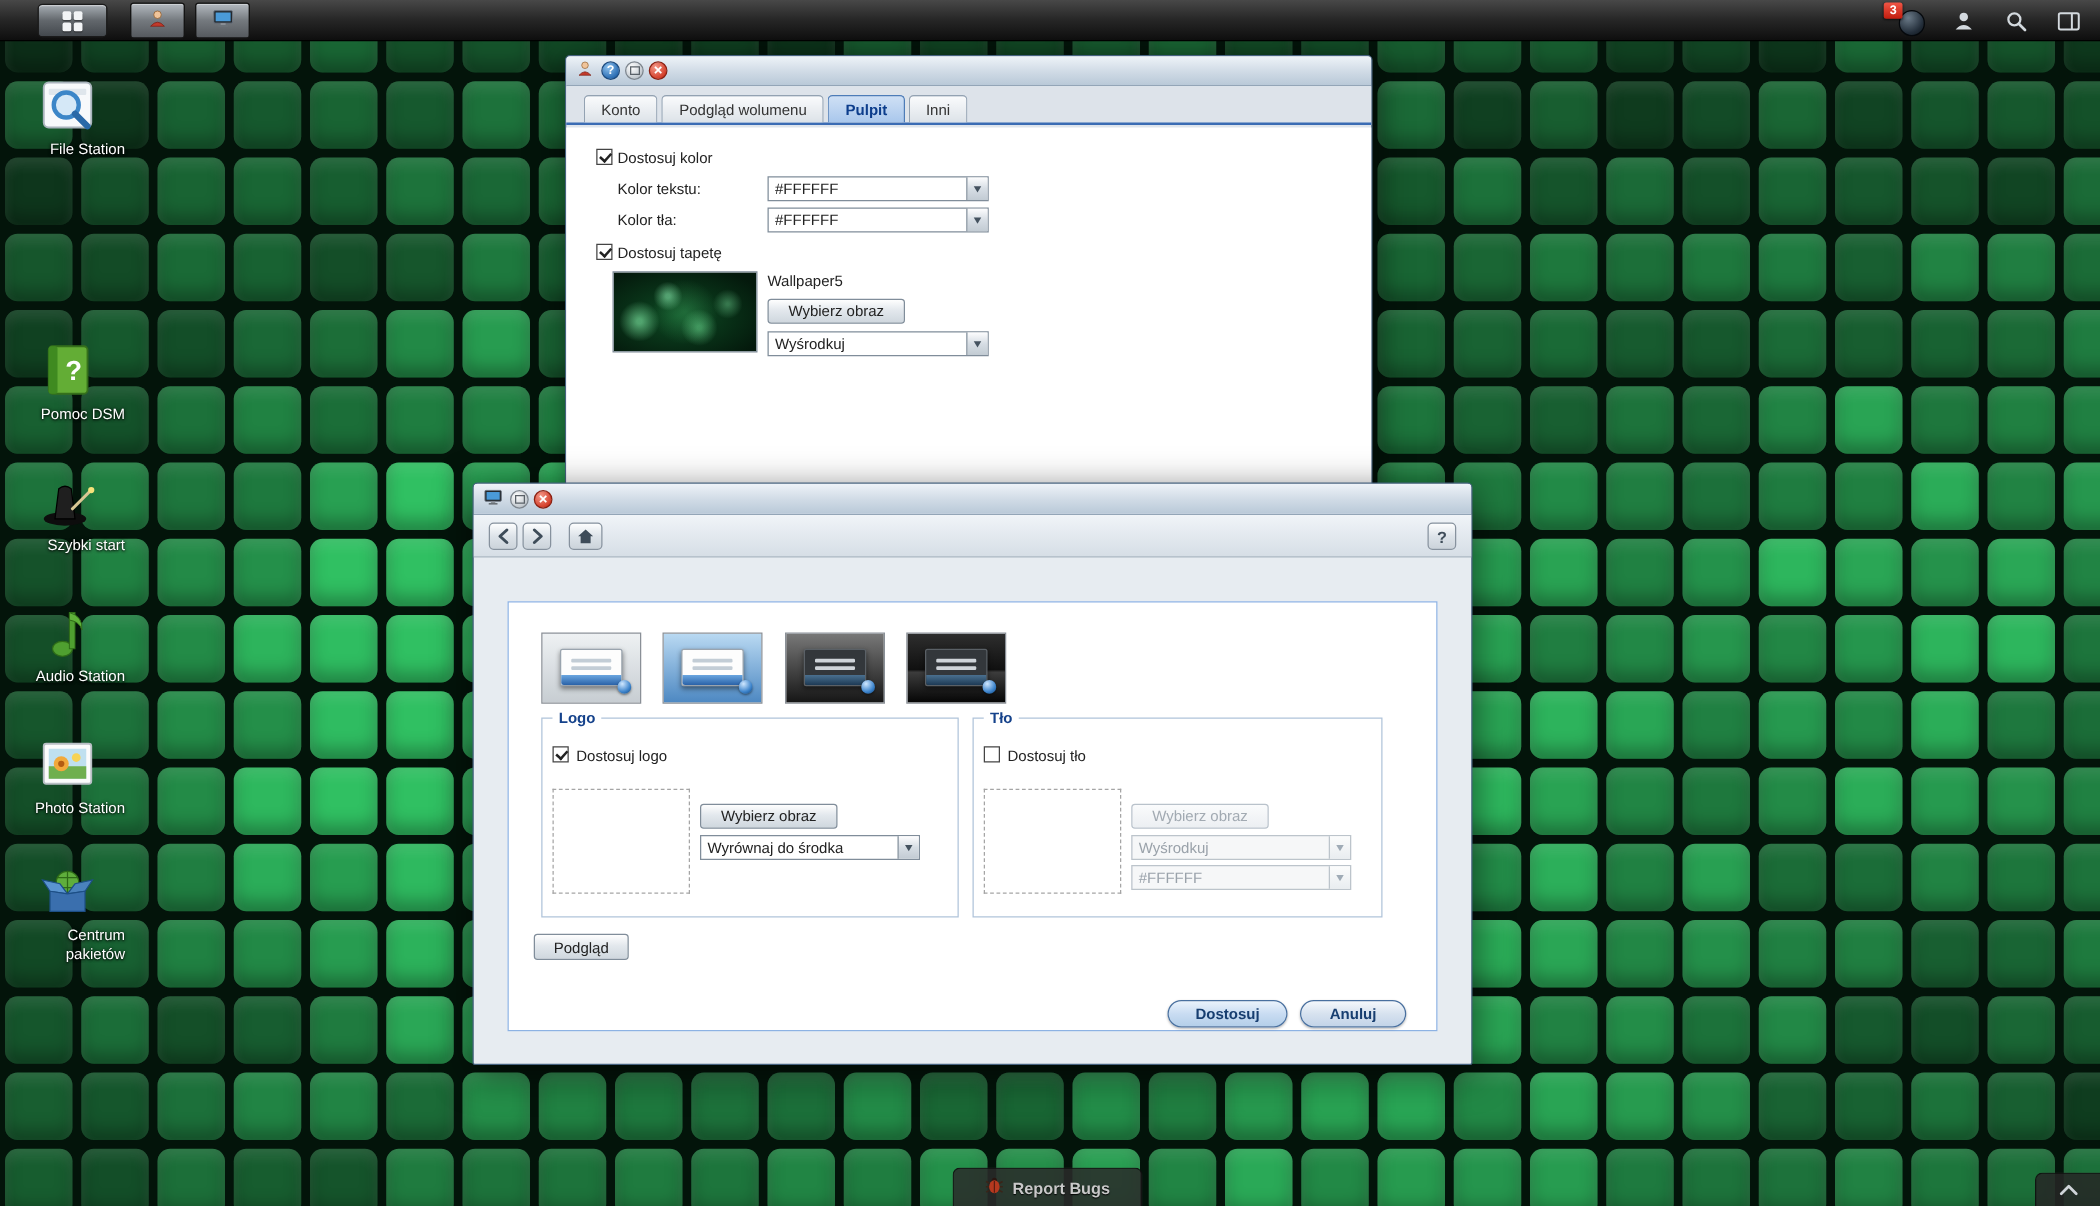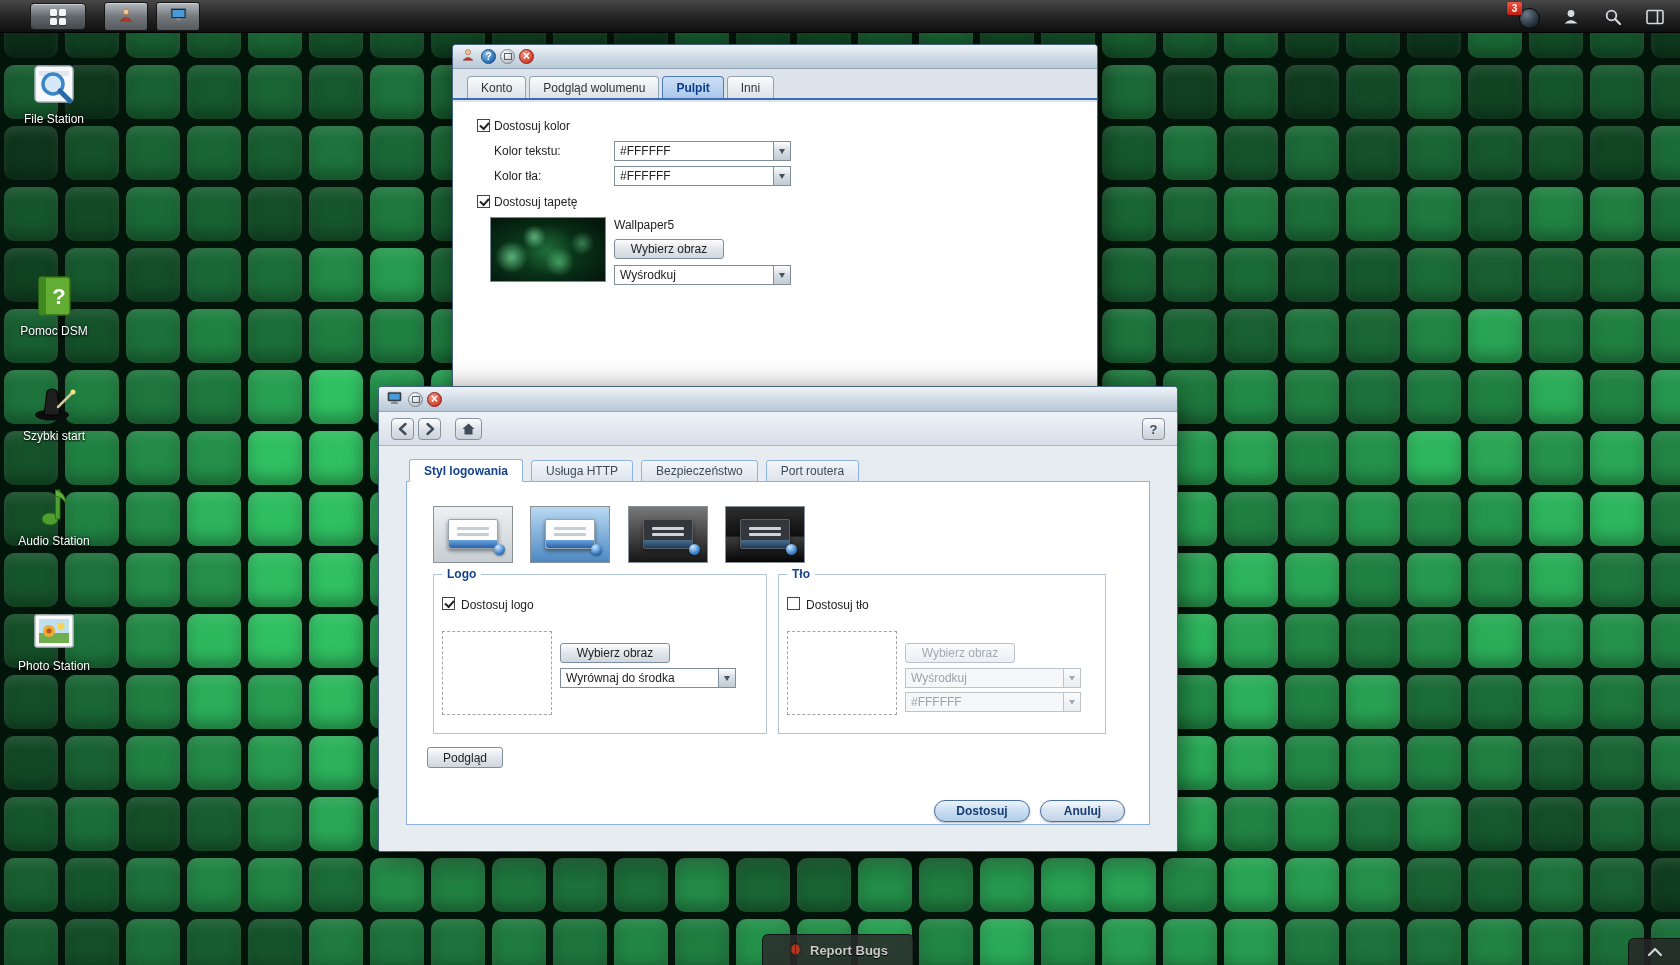--- a/index.html
+++ b/index.html
@@ -26,21 +26,21 @@
 #tb-right{position:absolute;right:12px;top:0;height:33px;display:flex;align-items:center;gap:16px;}
 .tb-ico{width:26px;height:26px;display:flex;align-items:center;justify-content:center;cursor:pointer;}
 #notif{position:relative;width:26px;height:28px;cursor:pointer;}
 #notif .sphere-ico{position:absolute;left:3px;top:5px;width:21px;height:21px;border-radius:50%;
  background:radial-gradient(circle at 35% 28%,#6b7a88,#232e3a 65%,#0c1218);border:1px solid #05080c;}
 #notif .badge{position:absolute;left:-9px;top:-1px;min-width:15px;height:13px;
  background:linear-gradient(#f05545,#c21d0e);border-radius:2px;color:#fff;font-size:10px;font-weight:bold;
  line-height:13px;text-align:center;padding:0 2px;box-shadow:0 1px 2px rgba(0,0,0,.6);z-index:2;}
 
 
-.dicon{position:absolute;left:8px;width:92px;text-align:center;z-index:2;cursor:pointer;}
+.dicon{position:absolute;left:8px;width:92px;text-align:right;z-index:2;cursor:pointer;}
 .dicon-img{width:48px;height:48px;margin:0 auto 4px;}
 .dicon-label{color:#fff;font-size:12px;line-height:15px;
  text-shadow:0 1px 2px rgba(0,0,0,.9),0 0 3px rgba(0,0,0,.7);}
 
 
 .checkbox{width:13px;height:13px;background:#fff;border:1px solid #444;display:inline-block;position:absolute;cursor:pointer;}
 .checkbox.checked::after{content:"";position:absolute;left:2px;top:2px;width:7px;height:4px;
  border-left:2px solid #222;border-bottom:2px solid #222;transform:rotate(-48deg);}
 .btn{position:absolute;border:1px solid #808d9a;border-radius:3px;
  background:linear-gradient(#fefefe,#e3e8ed 45%,#cfd7de);font-size:12px;color:#222;
@@ -684,32 +684,44 @@
   <div class="dicon" style="top:482px">
     <div class="dicon-img">
       <svg width="48" height="48" viewBox="0 0 48 48">
           <ellipse cx="20" cy="37" rx="8" ry="6" fill="#4f9f30" stroke="#2e6b17" stroke-width="1"></ellipse>
           <rect x="25.5" y="8" width="4.5" height="29" fill="#4f9f30" stroke="#2e6b17" stroke-width="0.8"></rect>
           <path d="M25.5,8 q11,3 10,14 q-1.5,-6.5 -10,-8 Z" fill="#5fb23a" stroke="#2e6b17" stroke-width="0.8"></path>
         </svg>
     </div>
     <div class="dicon-label">Audio Station</div>
   </div>
-  <div class="dicon" style="top:607px">
+  <div class="dicon" style="top:587px">
     <div class="dicon-img">
       <svg width="48" height="48" viewBox="0 0 48 48">
           <rect x="5" y="8" width="38" height="32" rx="2" fill="#fbfbfb" stroke="#b9bfc5" stroke-width="1.5"></rect>
           <rect x="9" y="12" width="30" height="24" fill="#bfe0ef"></rect>
           <rect x="9" y="26" width="30" height="10" fill="#6faf4e"></rect>
           <circle cx="19" cy="24" r="6" fill="#f2a93b"></circle>
           <circle cx="19" cy="24" r="2.5" fill="#b35b12"></circle>
           <circle cx="31" cy="19" r="3.5" fill="#f7d354"></circle>
         </svg>
     </div>
     <div class="dicon-label">Photo Station</div>
+  </div>
+  <div class="dicon" style="top:689px">
+    <div class="dicon-img">
+      <svg width="48" height="48" viewBox="0 0 48 48">
+          <circle cx="24" cy="17" r="9" fill="#5fae3c" stroke="#2e6b17" stroke-width="1"></circle>
+          <path d="M24,8 v18 M16,13 h16 M16,21 h16" stroke="#2e6b17" stroke-width="1" fill="none"></path>
+          <path d="M10,24 L4,15 L18,18 L24,26 Z" fill="#5a94d0" stroke="#1d4f86" stroke-width="1"></path>
+          <path d="M38,24 L44,15 L30,18 L24,26 Z" fill="#4a82bd" stroke="#1d4f86" stroke-width="1"></path>
+          <path d="M10,24 L24,26 L38,24 L38,40 L10,40 Z" fill="#3a6fae" stroke="#1d4f86" stroke-width="1"></path>
+        </svg>
+    </div>
+    <div class="dicon-label">Centrum pakietów</div>
   </div>
 
   <div class="window" id="opcje-win">
     <div class="titlebar">
       <span>
         <svg width="14" height="14" viewBox="0 0 16 16">
             <circle cx="8" cy="4.8" r="3" fill="#f0c49a" stroke="#8d5a2a" stroke-width="0.6"></circle>
             <path d="M2.5,14 Q8,7.5 13.5,14 Z" fill="#c23a2b" stroke="#7c1f14" stroke-width="0.6"></path>
           </svg>
       </span>
@@ -787,26 +799,20 @@
           </svg>
       </div>
       <div class="tool-btn" style="left:76px;width:27px">
         <svg width="15" height="14" viewBox="0 0 15 14">
             <path d="M7.5,1.5 L1.5,7 H3.5 V12.5 H11.5 V7 H13.5 Z" fill="#3e4c59"></path>
           </svg>
       </div>
       <div class="tool-btn help-tool" style="right:12px;left:auto"></div>
     </div>
 
-    <div id="ptabs">
-      <div class="ptab active">Styl logowania</div>
-      <div class="ptab">Usługa HTTP</div>
-      <div class="ptab">Bezpieczeństwo</div>
-      <div class="ptab">Port routera</div>
-    </div>
 
     <div id="panel-content">
       <div class="login-thumb lt1">
         <div class="mini-dlg light">
             <span class="f1"></span>
             <span class="f2"></span>
             <span class="foot"></span>
           </div>
         <span class="lt-sphere"></span>
       </div>

